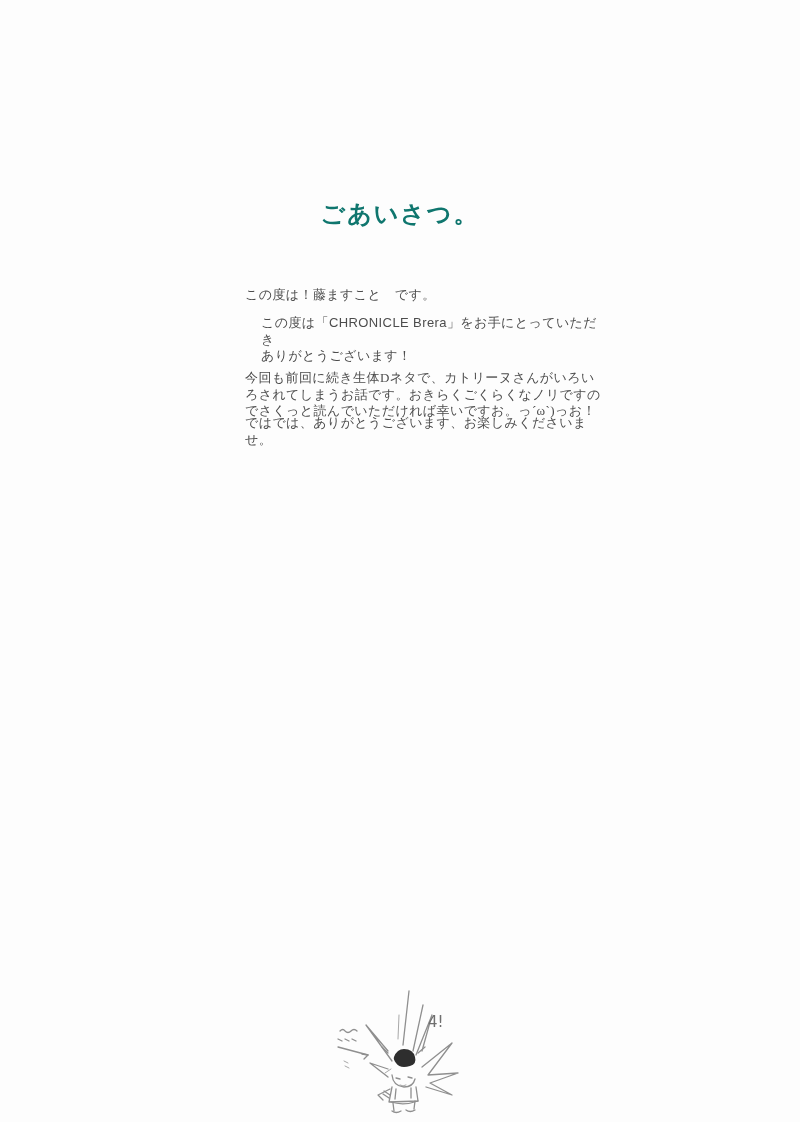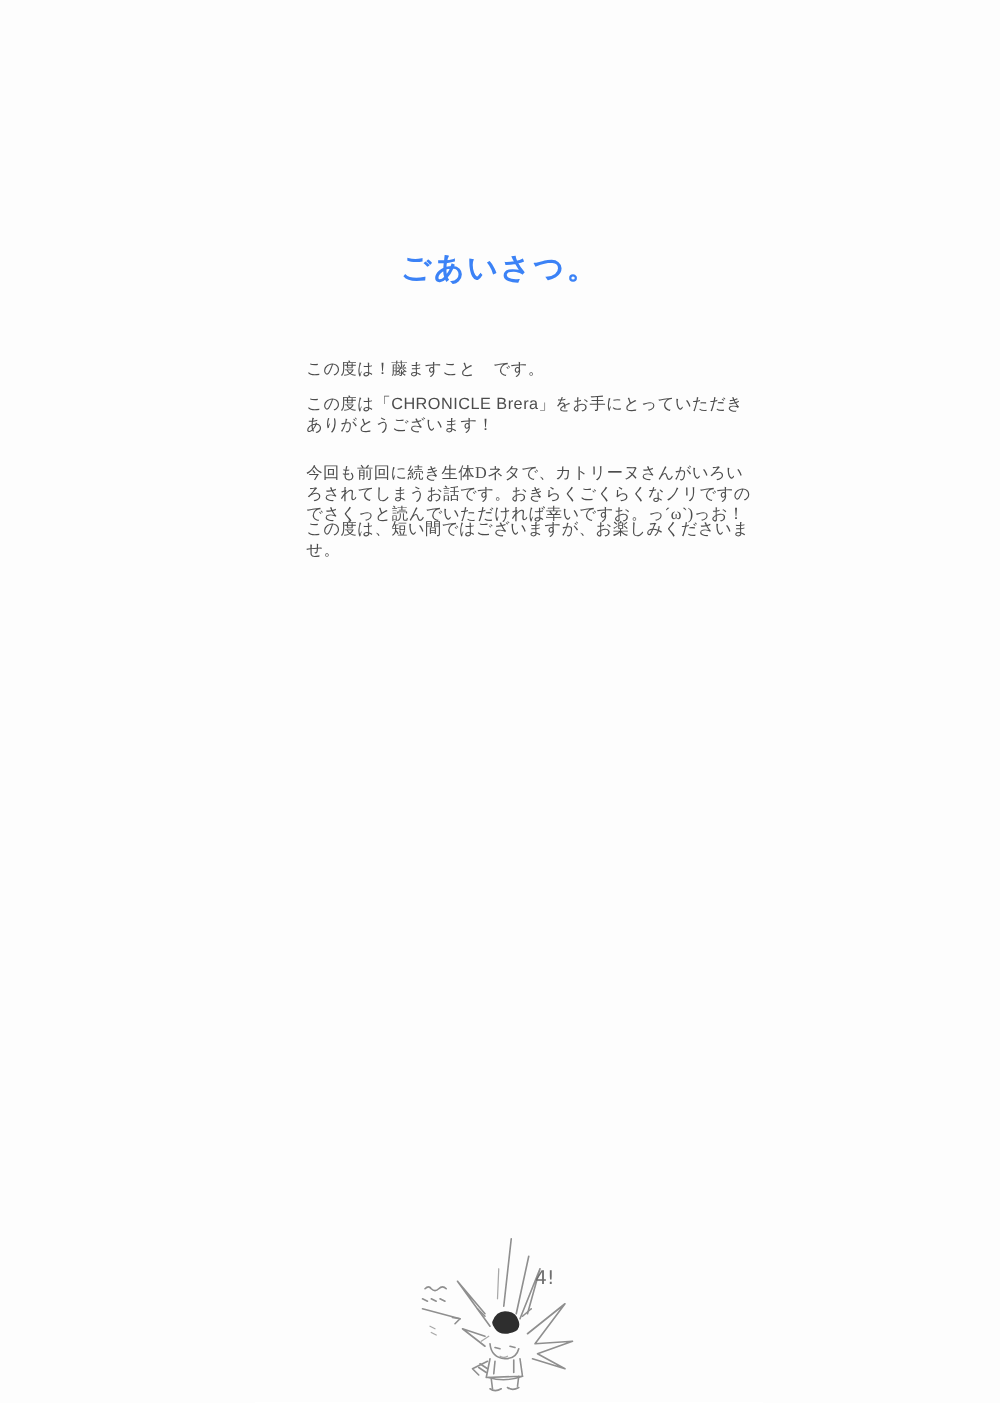--- a/index.html
+++ b/index.html
@@ -19,41 +19,41 @@
     position: absolute;
     top: 198px;
     left: 0;
     width: 800px;
     margin: 0;
     text-align: center;
     font-family: "DejaVu Serif", "Liberation Serif", serif;
     font-weight: bold;
     font-size: 24px;
     letter-spacing: 2px;
-    color: #3b82f6;
+    color: #0f766e;
   }
   .letter {
     position: absolute;
     left: 245px;
     top: 0;
     width: 360px;
     color: #4c4c4c;
   }
   .para {
     position: absolute;
     left: 0;
     margin: 0;
     font-size: 13px;
     line-height: 16.5px;
     letter-spacing: 0.4px;
     white-space: pre-line;
     color: #4c4c4c;
   }
   .p1 { top: 287px; }
-  .p2 { top: 315px; }
+  .p2 { top: 315px; margin-left: 16px; }
   .p3 { top: 370px; font-family: Liberation Serif, serif; }
   .p4 { top: 415px; }
   .doodle {
     position: absolute;
     left: 330px;
     top: 985px;
     width: 140px;
     height: 130px;
     margin: 0;
   }
@@ -84,21 +84,21 @@
 
   <h1 class="title">ごあいさつ。</h1>
 
   <div class="letter">
     <p class="para p1">この度は！藤ますことゞです。</p>
     <p class="para p2">この度は「CHRONICLE Brera」をお手にとっていただき
 ありがとうございます！</p>
     <p class="para p3">今回も前回に続き生体Dネタで、カトリーヌさんがいろい
 ろされてしまうお話です。おきらくごくらくなノリですの
 でさくっと読んでいただければ幸いですお。っ´ω`)っお！</p>
-    <p class="para p4">この度は、短い間ではございますが、お楽しみくださいませ。</p>
+    <p class="para p4">ではでは、ありがとうございます、お楽しみくださいませ。</p>
   </div>
 
   <figure class="doodle">
     <svg width="140" height="130" viewBox="0 0 140 130" xmlns="http://www.w3.org/2000/svg">
 
       <g>
         <path class="sketch-stroke" d="M79,6 L73,60"></path>
         <path class="sketch-stroke" d="M93,20 L83,66"></path>
         <path class="sketch-faint" d="M69,30 L68,54"></path>
       </g>

